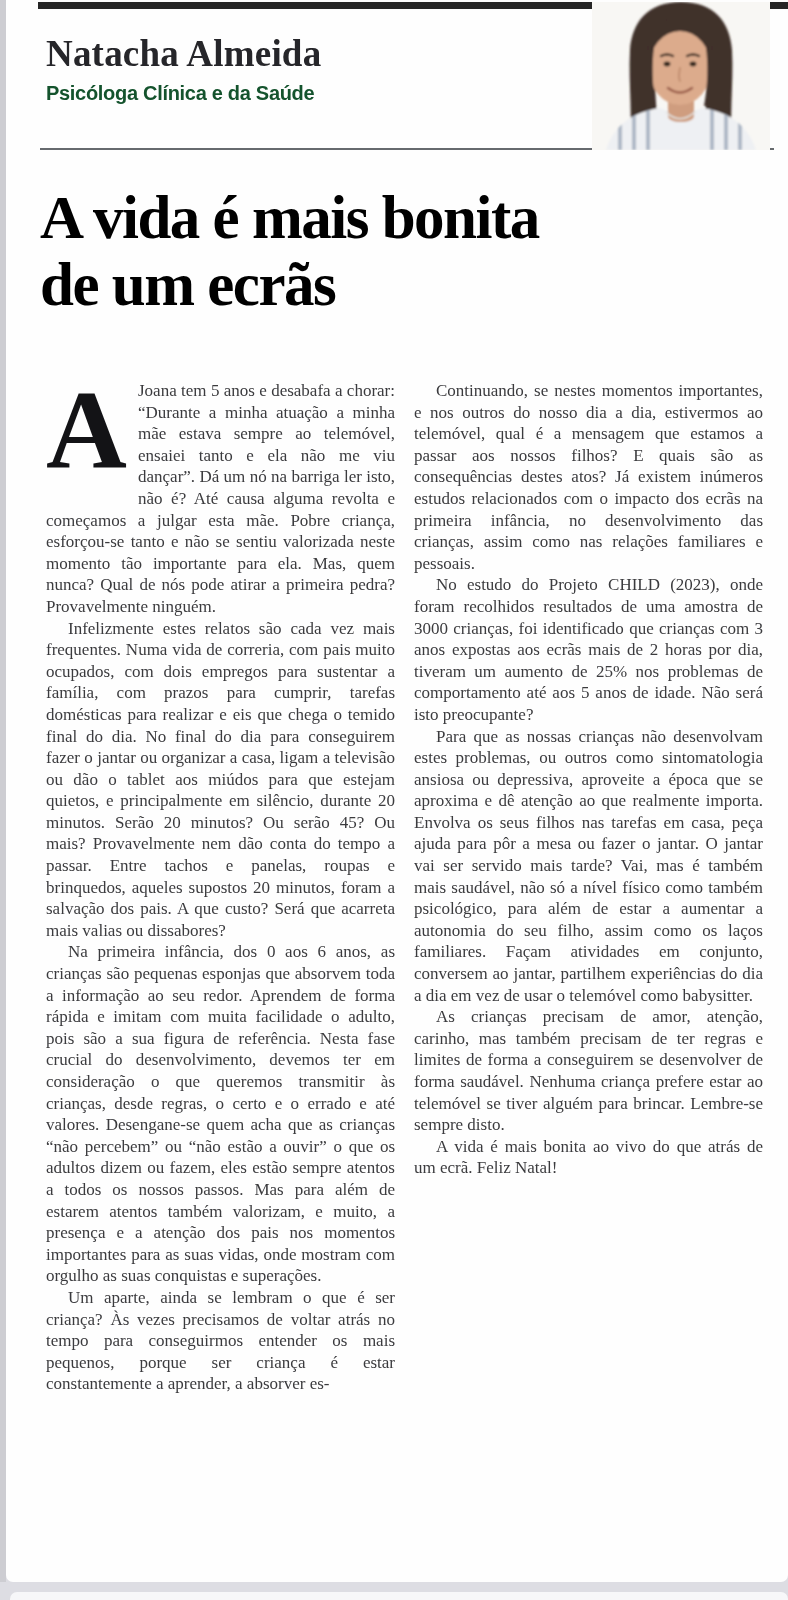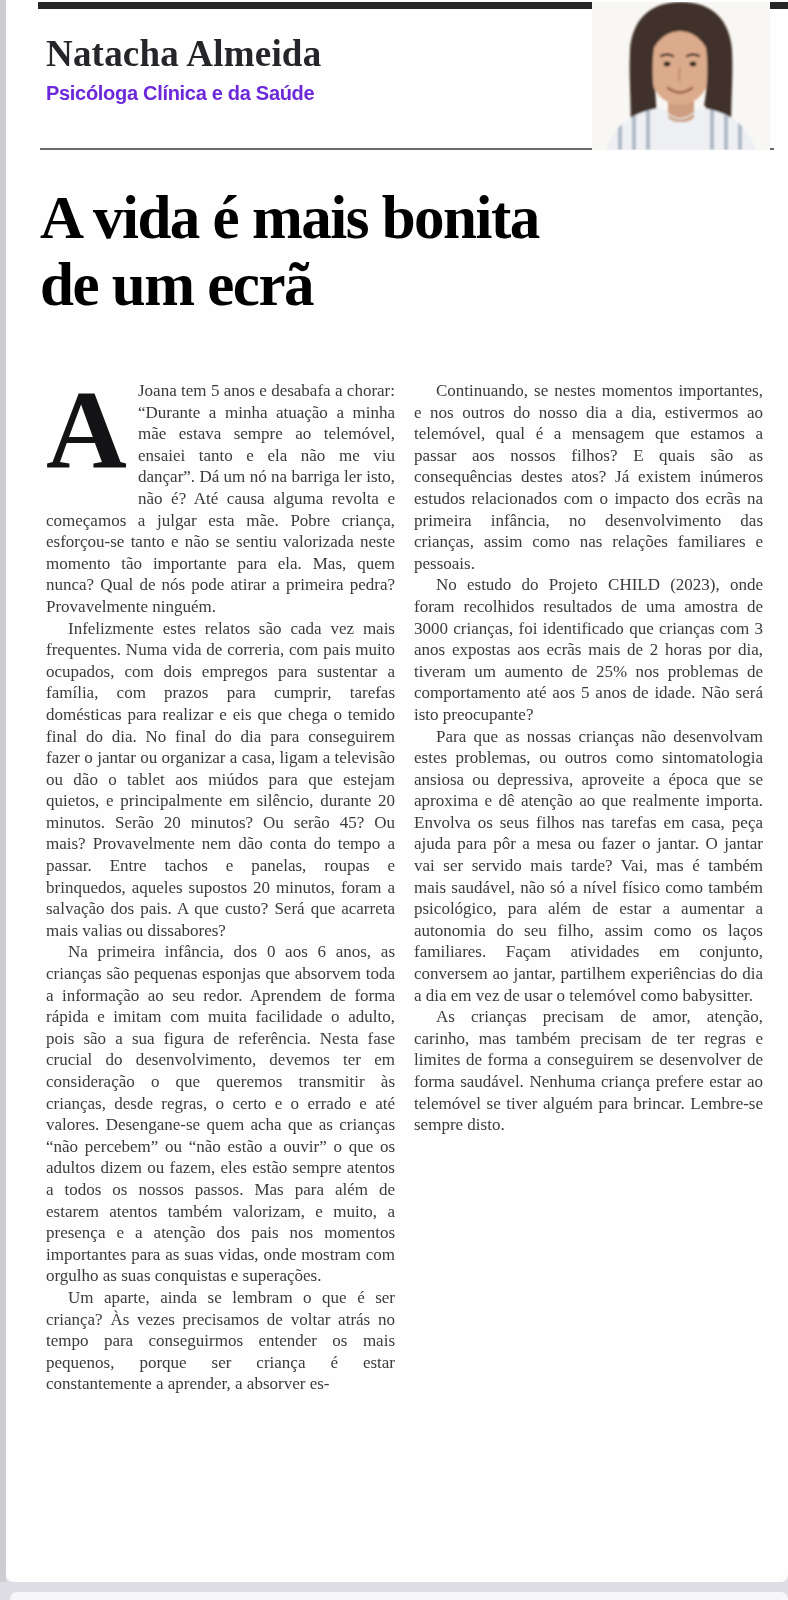--- a/index.html
+++ b/index.html
@@ -39,21 +39,21 @@
   }
   .author-name{
     position:absolute; left:6px; top:32px;
     font-family:"Liberation Serif", serif;
     font-size:37px; font-weight:600; color:#26262a;
     letter-spacing:0.2px;
   }
   .author-title{
     position:absolute; left:6px; top:82px;
     font-family:"Liberation Sans", sans-serif;
-    font-size:20px; font-weight:bold; color:#6d28d9;
+    font-size:20px; font-weight:bold; color:#14532d;
     letter-spacing:-0.3px;
     text-align:center;
   }
   .portrait{
     position:absolute; right:4px; bottom:-2px;
     width:178px; height:148px; z-index:2;
   }
   
   .headline{
     margin:34px 20px 0 34px;
@@ -139,33 +139,34 @@
           <path d="M95,54 Q101,51 107,54" stroke="#3d2d24" stroke-width="2.4" fill="none" stroke-linecap="round"></path>
           <path d="M88,66 Q86,76 88,79" stroke="#bf8b6d" stroke-width="1.8" fill="none" stroke-linecap="round"></path>
           <path d="M76,86 Q88,95 100,86" stroke="#9c5f4b" stroke-width="2.6" fill="none" stroke-linecap="round"></path>
           <path d="M74,110 Q88,124 104,109" stroke="#e3e3e0" stroke-width="1.6" fill="none"></path>
         </g>
       </svg>
     </div>
 
     <h1 class="headline">
       <div>A vida é mais bonita</div>
-      <div>de um ecrã</div>
+      <div>de um ecrãs</div>
     </h1>
 
     <div class="article">
       <div class="col">
         <p class="no-indent"><span class="dropcap">A</span><span>Joana tem 5 anos e desabafa a chorar: “Durante a minha atuação a minha mãe estava sempre ao telemóvel, ensaiei tanto e ela não me viu dançar”. Dá um nó na barriga ler isto, não é? Até causa alguma revolta e começamos a julgar esta mãe. Pobre criança, esforçou-se tanto e não se sentiu valorizada neste momento tão importante para ela. Mas, quem nunca? Qual de nós pode atirar a primeira pedra? Provavelmente ninguém.</span></p>
         <p>Infelizmente estes relatos são cada vez mais frequentes. Numa vida de correria, com pais muito ocupados, com dois empregos para sustentar a família, com prazos para cumprir, tarefas domésticas para realizar e eis que chega o temido final do dia. No final do dia para conseguirem fazer o jantar ou organizar a casa, ligam a televisão ou dão o tablet aos miúdos para que estejam quietos, e principalmente em silêncio, durante 20 minutos. Serão 20 minutos? Ou serão 45? Ou mais? Provavelmente nem dão conta do tempo a passar. Entre tachos e panelas, roupas e brinquedos, aqueles supostos 20 minutos, foram a salvação dos pais. A que custo? Será que acarreta mais valias ou dissabores?</p>
         <p>Na primeira infância, dos 0 aos 6 anos, as crianças são pequenas esponjas que absorvem toda a informação ao seu redor. Aprendem de forma rápida e imitam com muita facilidade o adulto, pois são a sua figura de referência. Nesta fase crucial do desenvolvimento, devemos ter em consideração o que queremos transmitir às crianças, desde regras, o certo e o errado e até valores. Desengane-se quem acha que as crianças “não percebem” ou “não estão a ouvir” o que os adultos dizem ou fazem, eles estão sempre atentos a todos os nossos passos. Mas para além de estarem atentos também valorizam, e muito, a presença e a atenção dos pais nos momentos importantes para as suas vidas, onde mostram com orgulho as suas conquistas e superações.</p>
         <p>Um aparte, ainda se lembram o que é ser criança? Às vezes precisamos de voltar atrás no tempo para conseguirmos entender os mais pequenos, porque ser criança é estar constantemente a aprender, a absorver es-</p>
       </div>
       <div class="col">
         <p>Continuando, se nestes momentos importantes, e nos outros do nosso dia a dia, estivermos ao telemóvel, qual é a mensagem que estamos a passar aos nossos filhos? E quais são as consequências destes atos? Já existem inúmeros estudos relacionados com o impacto dos ecrãs na primeira infância, no desenvolvimento das crianças, assim como nas relações familiares e pessoais.</p>
         <p>No estudo do Projeto CHILD (2023), onde foram recolhidos resultados de uma amostra de 3000 crianças, foi identificado que crianças com 3 anos expostas aos ecrãs mais de 2 horas por dia, tiveram um aumento de 25% nos problemas de comportamento até aos 5 anos de idade. Não será isto preocupante?</p>
         <p>Para que as nossas crianças não desenvolvam estes problemas, ou outros como sintomatologia ansiosa ou depressiva, aproveite a época que se aproxima e dê atenção ao que realmente importa. Envolva os seus filhos nas tarefas em casa, peça ajuda para pôr a mesa ou fazer o jantar. O jantar vai ser servido mais tarde? Vai, mas é também mais saudável, não só a nível físico como também psicológico, para além de estar a aumentar a autonomia do seu filho, assim como os laços familiares. Façam atividades em conjunto, conversem ao jantar, partilhem experiências do dia a dia em vez de usar o telemóvel como babysitter.</p>
         <p>As crianças precisam de amor, atenção, carinho, mas também precisam de ter regras e limites de forma a conseguirem se desenvolver de forma saudável. Nenhuma criança prefere estar ao telemóvel se tiver alguém para brincar. Lembre-se sempre disto.</p>
+        <p>A vida é mais bonita ao vivo do que atrás de um ecrã. Feliz Natal!</p>
       </div>
     </div>
   </div>
 
   <div class="next-page-stub"></div>
 </div>
 
 </body></html>

